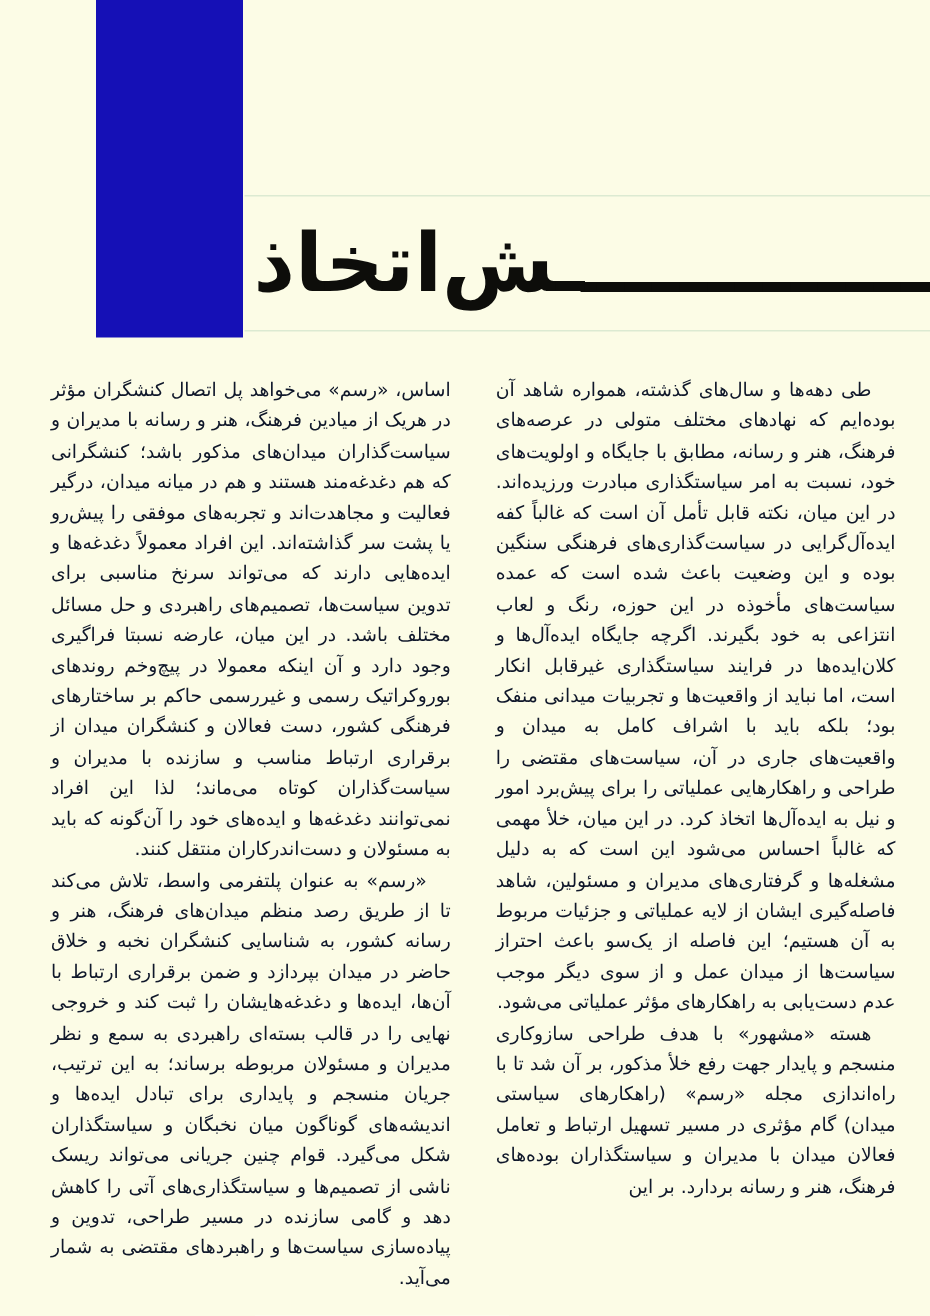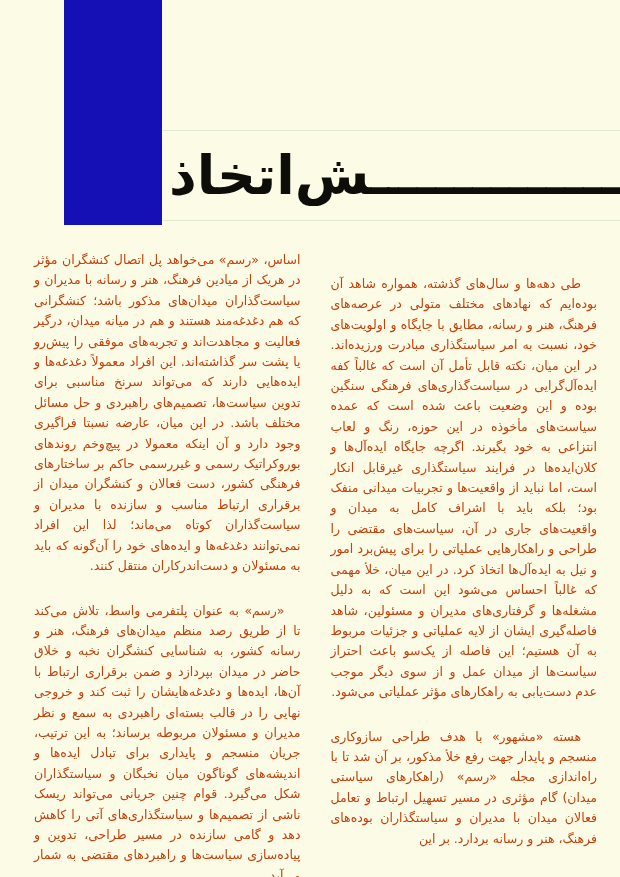--- a/index.html
+++ b/index.html
@@ -51,24 +51,24 @@
     display:flex;
     direction:rtl;
     gap:30px;
   }
   .column{flex:1 1 0;min-width:0;}
   .column p{
     margin:0;
     font-size:12.5px;
     line-height:20.4px;
     text-align:justify;
-    color:#c2410c;
+    color:#0f172a;
     direction:rtl;
   }
-  .column p.indent{text-indent:16px;margin-top:24px;}
+  .column p.indent{text-indent:16px;}
 </style>
 </head>
 <body>
 
 <div class="page">
 
   <div class="blue-block"></div>
 
   <div class="title-band">
     <span class="kashida">ــــــــــــــــــــــــــــــــــــــــــــــــــــــــــــــــــــــــــــــــــــــــــــــــــــــــــــــــــــــــ</span>

